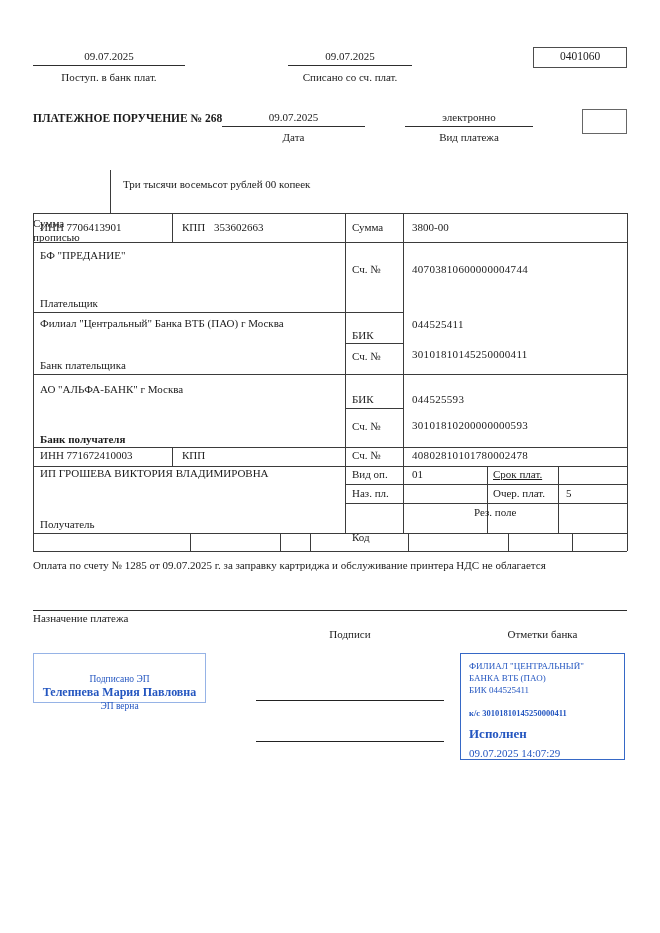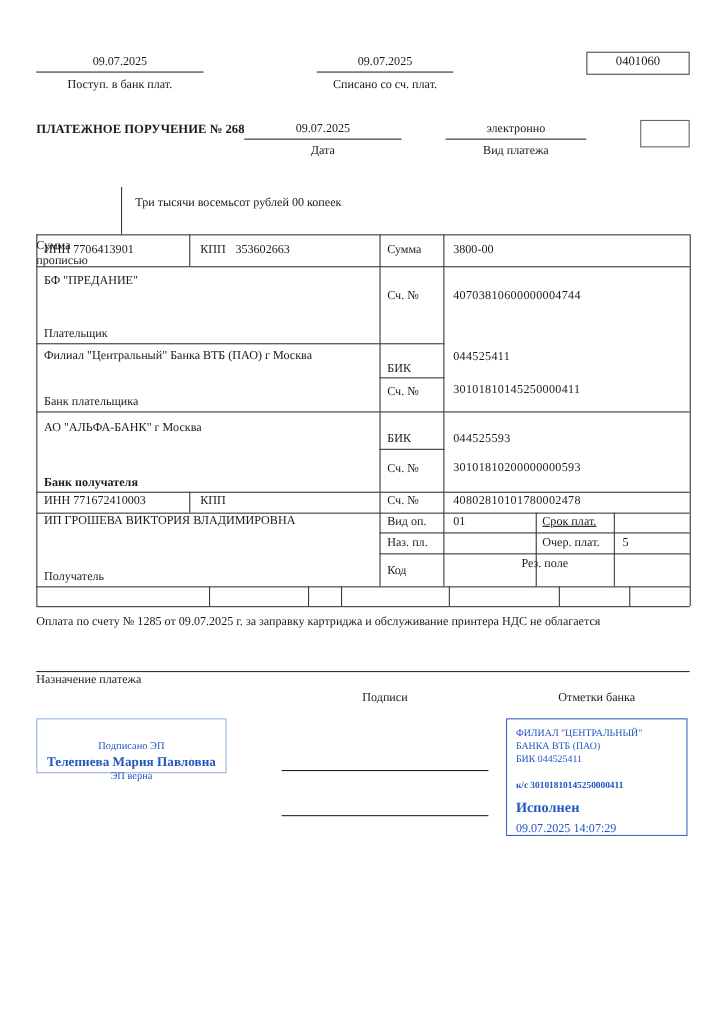--- a/index.html
+++ b/index.html
@@ -111,21 +111,21 @@
   <div class="t" style="left:40px;top:467px;">ИП ГРОШЕВА ВИКТОРИЯ ВЛАДИМИРОВНА</div>
   <div class="t" style="left:40px;top:518px;">Получатель</div>
 
   <div class="t" style="left:352px;top:468px;">Вид оп.</div>
   <div class="t" style="left:412px;top:468px;">01</div>
   <div class="t" style="left:493px;top:468px;text-decoration:underline;">Срок плат.</div>
   <div class="t" style="left:566px;top:468px;"></div>
   <div class="t" style="left:352px;top:487px;">Наз. пл.</div>
   <div class="t" style="left:493px;top:487px;">Очер. плат.</div>
   <div class="t" style="left:566px;top:487px;">5</div>
-  <div class="t" style="left:352px;top:513px;font-family:Liberation Serif, serif;">Код</div>
+  <div class="t" style="left:352px;top:531px;font-family:Liberation Serif, serif;">Код</div>
   <div class="t" style="left:474px;top:506px;">Рез. поле</div>
 
   <div class="t" style="left:33px;top:559px;">Оплата по счету № 1285 от 09.07.2025 г. за заправку картриджа  и обслуживание принтера НДС не облагается</div>
   <div class="hl2" style="left:33px;top:610px;width:594px;"></div>
   <div class="t" style="left:33px;top:612px;">Назначение платежа</div>
 
   <div class="t c" style="left:256px;top:628px;width:188px;">Подписи</div>
   <div class="t c" style="left:460px;top:628px;width:165px;">Отметки банка</div>
 
   <div class="stamp-l">

